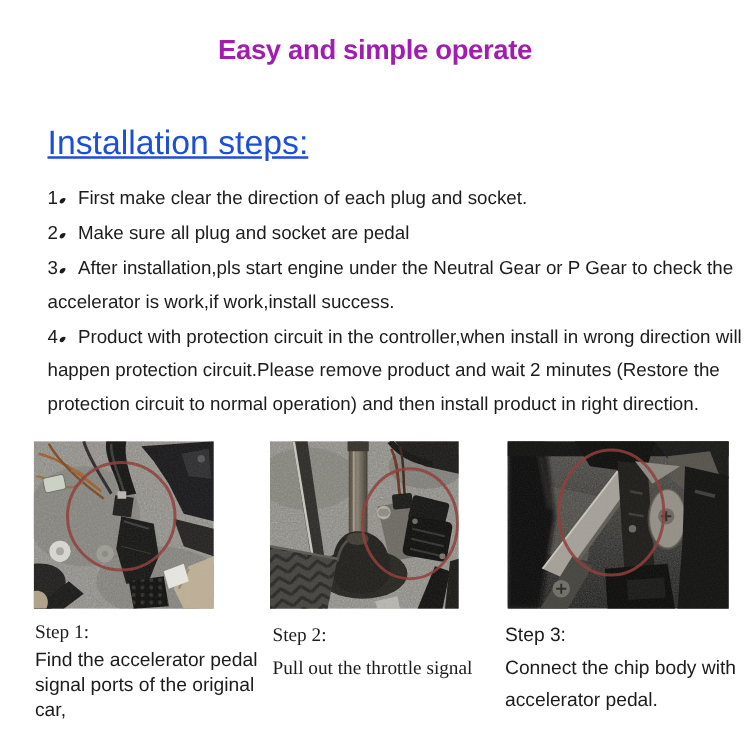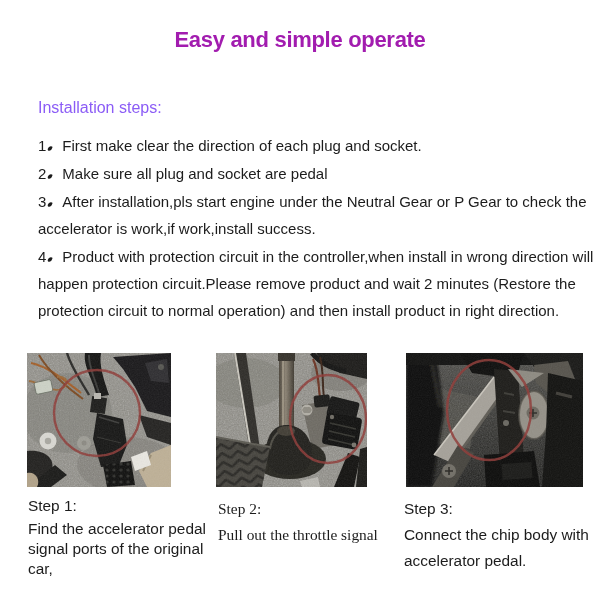--- a/index.html
+++ b/index.html
@@ -7,38 +7,38 @@
     width:600px;height:600px;position:relative;overflow:hidden;
     background:#ffffff;color:#1b1b1b;
     font-family:"Liberation Sans","DejaVu Sans",sans-serif;
     -webkit-font-smoothing:antialiased;
   }
   .title{
     margin:27px 0 0 0;text-align:center;
     font-size:22px;font-weight:700;color:#a21caf;letter-spacing:-0.3px;
   }
   .steps-heading{
-    margin:46px 0 0 38px;font-size:16px;font-weight:400;color:#8b5cf6;
+    margin:46px 0 0 38px;font-size:27px;font-weight:400;color:#1d4ed8;text-decoration:underline;
   }
   .steps-list{margin:15px 0 0 38px;width:556px;}
   .step-item{margin:0 0 1px 0;font-size:15px;line-height:27px;color:#1c1c1c;}
   .num{display:inline;}
   .cjk-comma{
     display:inline-block;width:4px;height:5px;margin:0 10px 0 2px;
     background:#1b1b1b;transform:rotate(18deg);
     border-radius:85% 15% 70% 30% / 70% 20% 80% 30%;
   }
   .photo{position:absolute;top:353px;display:block;}
   #photo1{left:27px;width:144px;height:134px;}
   #photo2{left:216px;width:151px;height:134px;}
   #photo3{left:406px;width:177px;height:134px;}
   .photo svg{display:block;width:100%;height:100%;}
   .caption{position:absolute;top:496px;font-size:15.4px;color:#1c1c1c;}
   #cap1{left:28px;line-height:20px;}
-  #cap1 .cap-label{margin-bottom:3px;}
+  #cap1 .cap-label{margin-bottom:3px;font-family:Liberation Serif, serif;}
   #cap2{left:218px;line-height:26px;font-family:Liberation Serif, serif;}
   #cap3{left:404px;line-height:26px;}
   .cap-line{white-space:nowrap;}
 </style>
 </head>
 <body>
 
 <h1 class="title">Easy and simple operate</h1>
 
 <h2 class="steps-heading">Installation steps:</h2>

